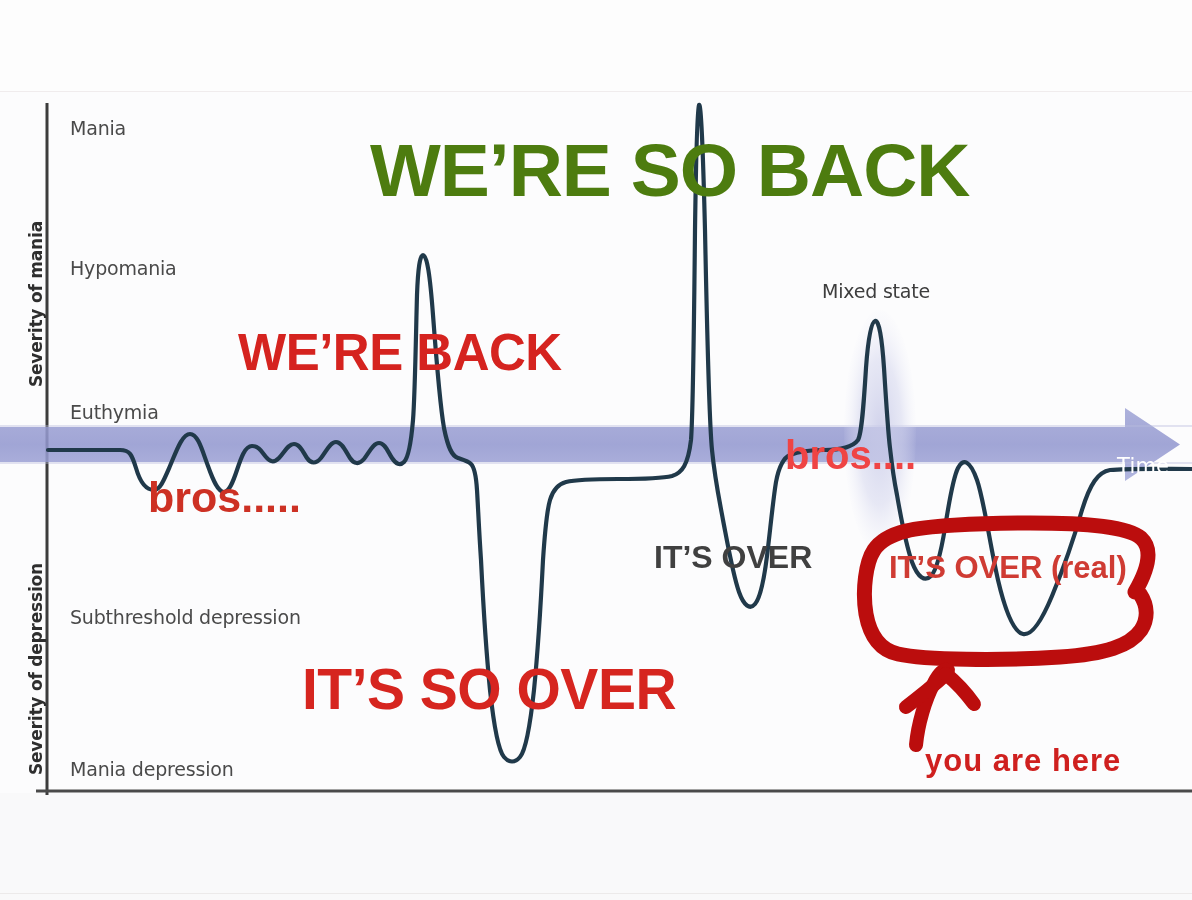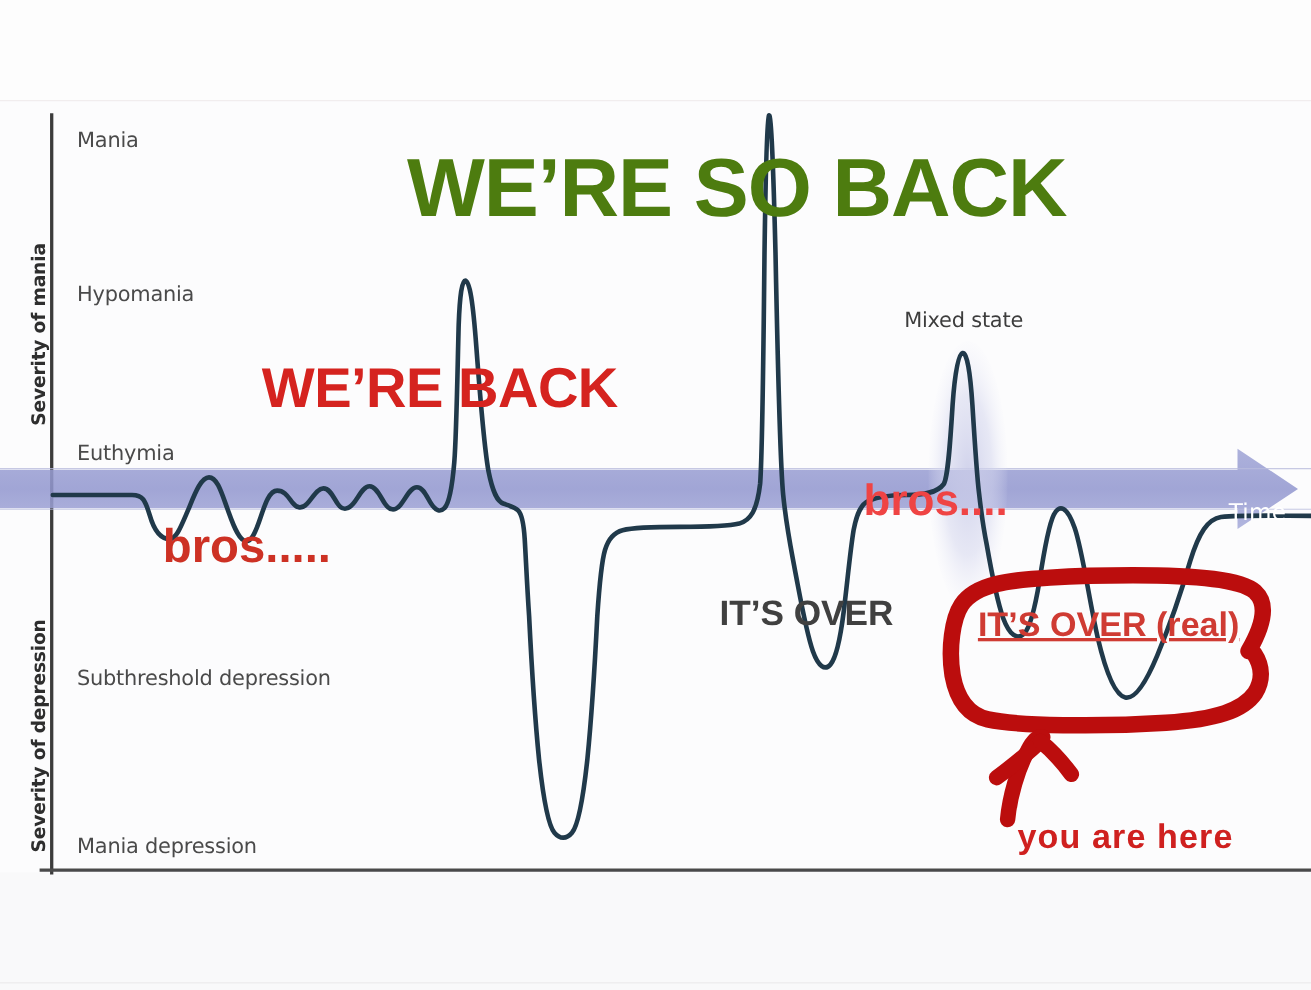--- a/index.html
+++ b/index.html
@@ -77,21 +77,21 @@
     font-family:"Liberation Sans", sans-serif;
     font-weight:bold;
     white-space:nowrap;
     color:#d81f30;
     line-height:1;
   }
   #meme-were-so-back{ left:370px; top:133px; font-size:75px; letter-spacing:-1px; color:#4d7c0f;}
   #meme-were-back   { left:238px; top:327px; font-size:51px; letter-spacing:-0.5px; color:#d5231f;}
   #meme-its-so-over { left:302px; top:661px; font-size:57px; letter-spacing:-0.5px; color:#d6251f;}
   #meme-its-over    { left:654px; top:541px; font-size:32px; letter-spacing:0px;  color:#404040;}
-  #meme-its-over-real{left:889px; top:552px; font-size:31px; letter-spacing:0px;  color:#cf3b33;text-decoration:underline;}
+  #meme-its-over-real{left:889px; top:552px; font-size:31px; letter-spacing:0px;  color:#cf3b33;}
   #meme-bros-1      { left:148px; top:476px; font-size:43px; letter-spacing:0px;  color:#cd3124;}
   #meme-bros-2      { left:785px; top:435px; font-size:40px; letter-spacing:0px;  color:#ef4444;}
   #meme-you-are-here{ left:925px; top:745px; font-size:31px; letter-spacing:1px;  color:#cf201f;}
 </style>
 </head>
 <body>
 
 <div id="stage">
 
   <div class="figure-band"></div>
@@ -222,20 +222,21 @@
   <div class="tier" style="left:70px; top:606px;">Subthreshold depression</div>
   <div class="tier" style="left:70px; top:758px;">Mania depression</div>
 
   <div class="mixed-label" style="left:822px; top:280px;">Mixed state</div>
   <div class="time-label" style="left:1117px; top:454px;">Time</div>
 
   <div class="meme" id="meme-were-so-back">WE’RE SO BACK</div>
 
   <div class="meme" id="meme-were-back">WE’RE BACK</div>
 
+  <div class="meme" id="meme-its-so-over">IT’S SO OVER</div>
 
   <div class="meme" id="meme-its-over">IT’S OVER</div>
 
   <div class="meme" id="meme-its-over-real">IT’S OVER (real)</div>
 
   <div class="meme" id="meme-bros-1">bros.....</div>
 
   <div class="meme" id="meme-bros-2">bros....</div>
 
   <div class="meme" id="meme-you-are-here">you are here</div>

